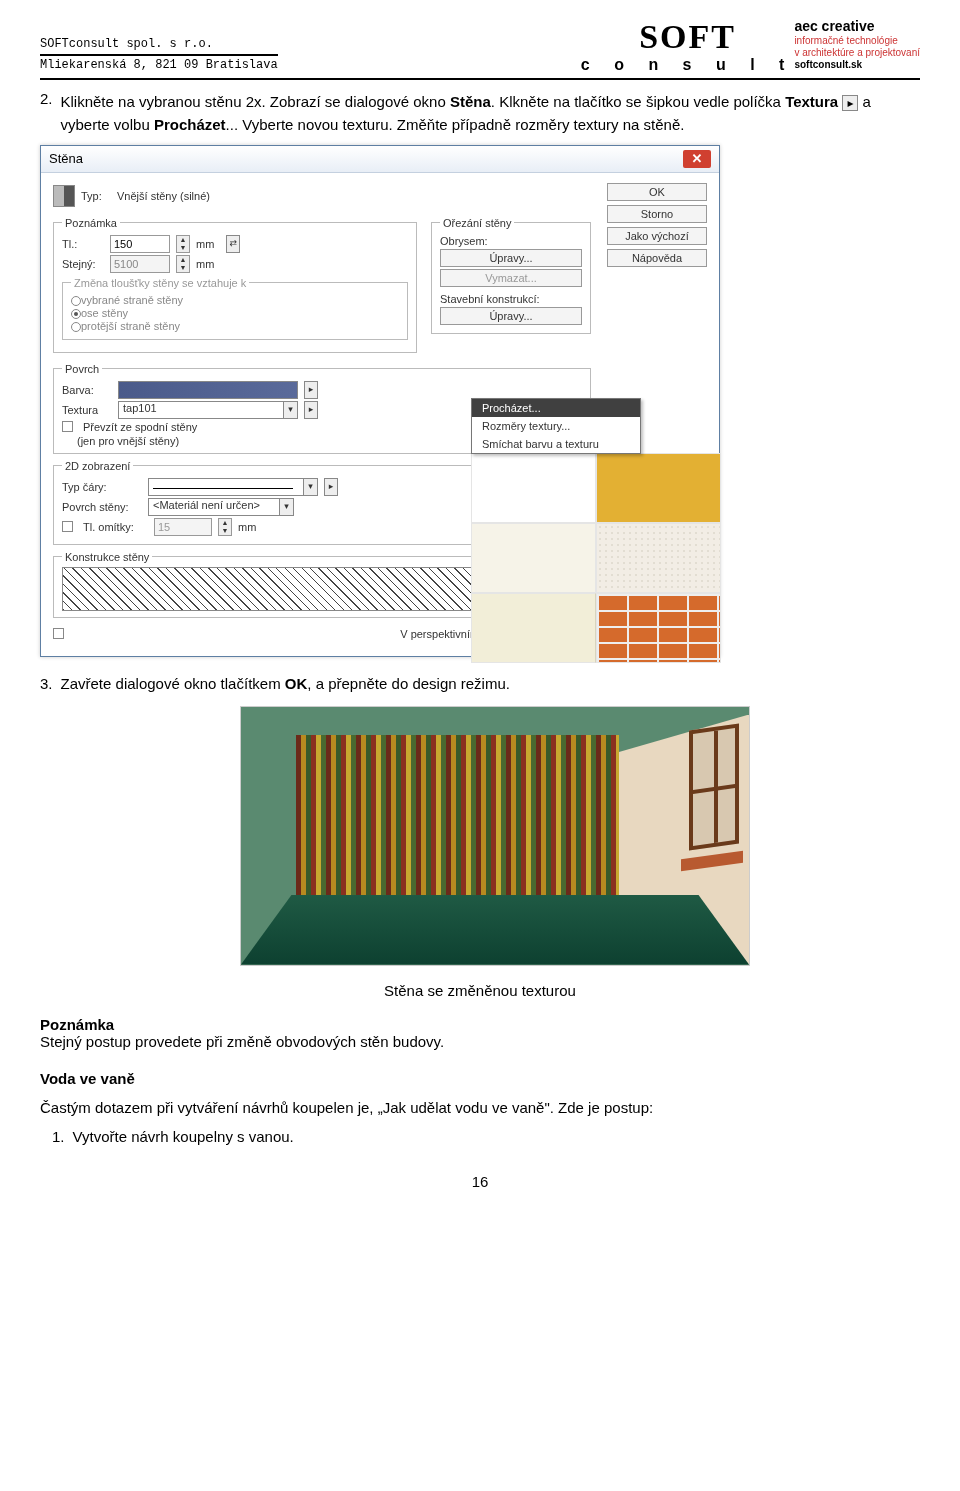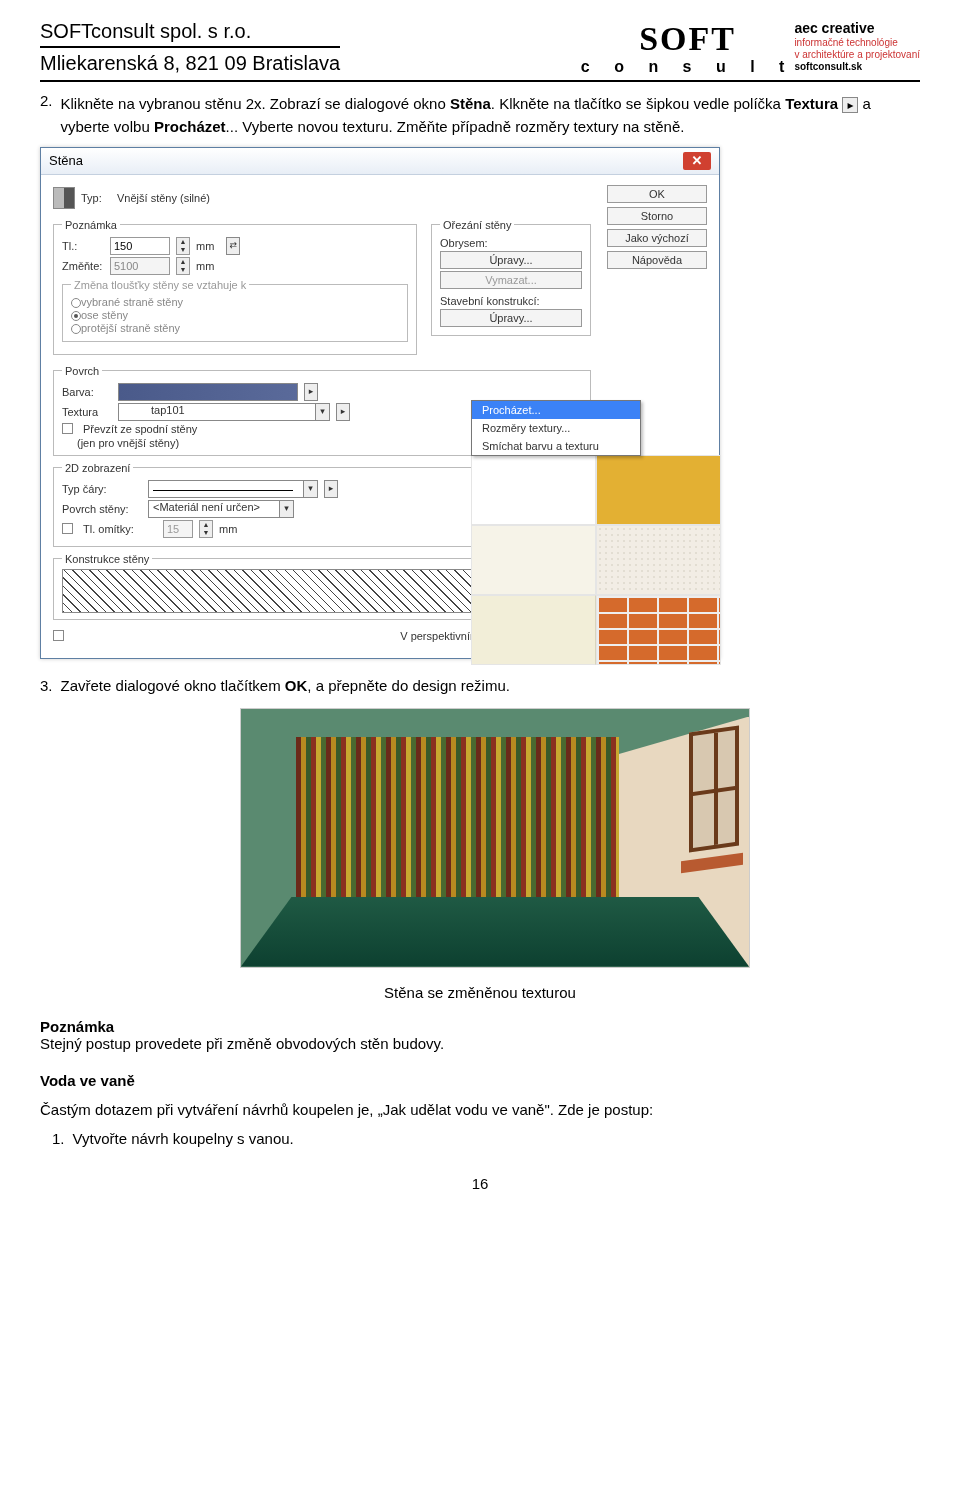--- a/index.html
+++ b/index.html
@@ -14,21 +14,21 @@
   }
   .page { padding: 18px 40px 40px 40px; position: relative; }
   .header-bar {
     display: flex;
     justify-content: space-between;
     align-items: flex-end;
     border-bottom: 2px solid #000;
     padding-bottom: 4px;
     margin-bottom: 8px;
   }
-  .header-left { font-size: 20px; line-height: 1.3; }
+  .header-left { font-size: 12px; line-height: 1.3; font-family: Liberation Mono, monospace; }
   .header-left .l1 { font-weight: normal; }
   .header-right { display: flex; align-items: flex-start; }
   .logo-soft { text-align: center; }
   .logo-soft .big { font-size: 34px; font-weight: bold; letter-spacing: 2px; font-family: Georgia, serif; }
   .logo-soft .sub { font-size: 16px; letter-spacing: 10px; font-weight: bold; }
   .logo-aec { font-size: 10px; color:#555; line-height:1.2; }
   .logo-aec .t1 { font-size:14px; font-weight:bold; color:#000;}
   .logo-aec .t2 { color:#c33;}
   .logo-aec .t4 { font-weight:bold; color:#000;}
   .content { margin-top: 10px; }
@@ -78,21 +78,21 @@
   .chk { width:11px;height:11px;border:1px solid #888;display:inline-block;margin-right:4px;vertical-align:middle;}
   .sec-mid { display:flex; gap:14px; }
   .sec-mid .col-a { flex:1; }
   .sec-mid .col-b { width:160px; }
   .popup-menu {
     position:absolute; top:225px; left:430px;
     border:1px solid #777; background:#fff; font-size:11px;
     box-shadow:2px 2px 3px rgba(0,0,0,0.25); width:170px; z-index:5;
   }
   .popup-menu .mi { padding:3px 10px; }
-  .popup-menu .mi.hi { background:#3b82f6; color:#fff; }
+  .popup-menu .mi.hi { background:#404040; color:#fff; }
   .tex-grid {
     position:absolute; top:280px; left:430px; width:250px;
     display:flex; flex-wrap:wrap; z-index:4;
   }
   .tex-cell { width:50%; height:70px; border:1px solid #e5e5e5; }
   .tex-white{background:#fff;}
   .tex-yellow{background:#e3b033;}
   .tex-cream{background:#f6f3e8;}
   .tex-stucco{background:#f2ede5; background-image:radial-gradient(#e2ddd2 1px,transparent 1px);background-size:6px 6px;}
   .tex-beige{background:#f2eed8; border-right:1px solid #d9d4bd;}
@@ -204,21 +204,21 @@
                   <span class="label" style="width:42px;">Tl.:</span>
                   <input class="inp" style="width: 60px;" value="150">
                   <span class="spin">
                         <div>▲</div>
                         <div>▼</div>
                       </span>
                   <span>mm</span>
                   <span class="arrow-btn" style="margin-left:6px;">⇄</span>
                 </div>
                 <div class="fld-row">
-                  <span class="label" style="width:42px;">Změňte:</span>
+                  <span class="label" style="width:42px;">Stejný:</span>
                   <input class="inp" style="width: 60px; background: rgb(244, 244, 244); color: rgb(136, 136, 136);" value="5100">
                   <span class="spin">
                         <div>▲</div>
                         <div>▼</div>
                       </span>
                   <span>mm</span>
                 </div>
                 <fieldset style="margin-top:4px;">
                   <legend class="disabled">Změna tloušťky stěny se vztahuje k</legend>
                   <div class="radio-row">
@@ -254,21 +254,21 @@
 
           <fieldset>
             <legend>Povrch</legend>
             <div class="fld-row">
               <span class="label" style="width:50px;">Barva:</span>
               <div class="color-box"></div>
               <span class="arrow-btn">▸</span>
             </div>
             <div class="fld-row">
               <span class="label" style="width:50px;">Textura</span>
-              <div class="sel-box" style="width:212px;padding-left:28px;">
+              <div class="sel-box" style="width:180px;">
                 <span style="padding-left:4px;">tap101</span>
                 <span class="arr">▾</span>
               </div>
               <span class="arrow-btn">▸</span>
             </div>
             <div class="fld-row" style="margin-top:2px;">
               <span class="chk"></span>
               <span>Převzít ze spodní stěny</span>
             </div>
             <div style="margin-left:15px;">(jen pro vnější stěny)</div>
@@ -287,21 +287,21 @@
             <div class="fld-row">
               <span class="label" style="width:80px;">Povrch stěny:</span>
               <div class="sel-box" style="width:146px;">
                 <span style="padding-left:4px;">&lt;Materiál není určen&gt;</span>
                 <span class="arr">▾</span>
               </div>
             </div>
             <div class="fld-row">
               <span class="chk"></span>
               <span class="label" style="width:65px;">Tl. omítky:</span>
-              <input class="inp disabled" style="width: 30px; background: rgb(244, 244, 244); margin-left: 9px;" value="15">
+              <input class="inp disabled" style="width: 58px; background: rgb(244, 244, 244);" value="15">
               <span class="spin">
                     <div>▲</div>
                     <div>▼</div>
                   </span>
               <span>mm</span>
             </div>
           </fieldset>
 
           <fieldset>
             <legend>Konstrukce stěny</legend>

